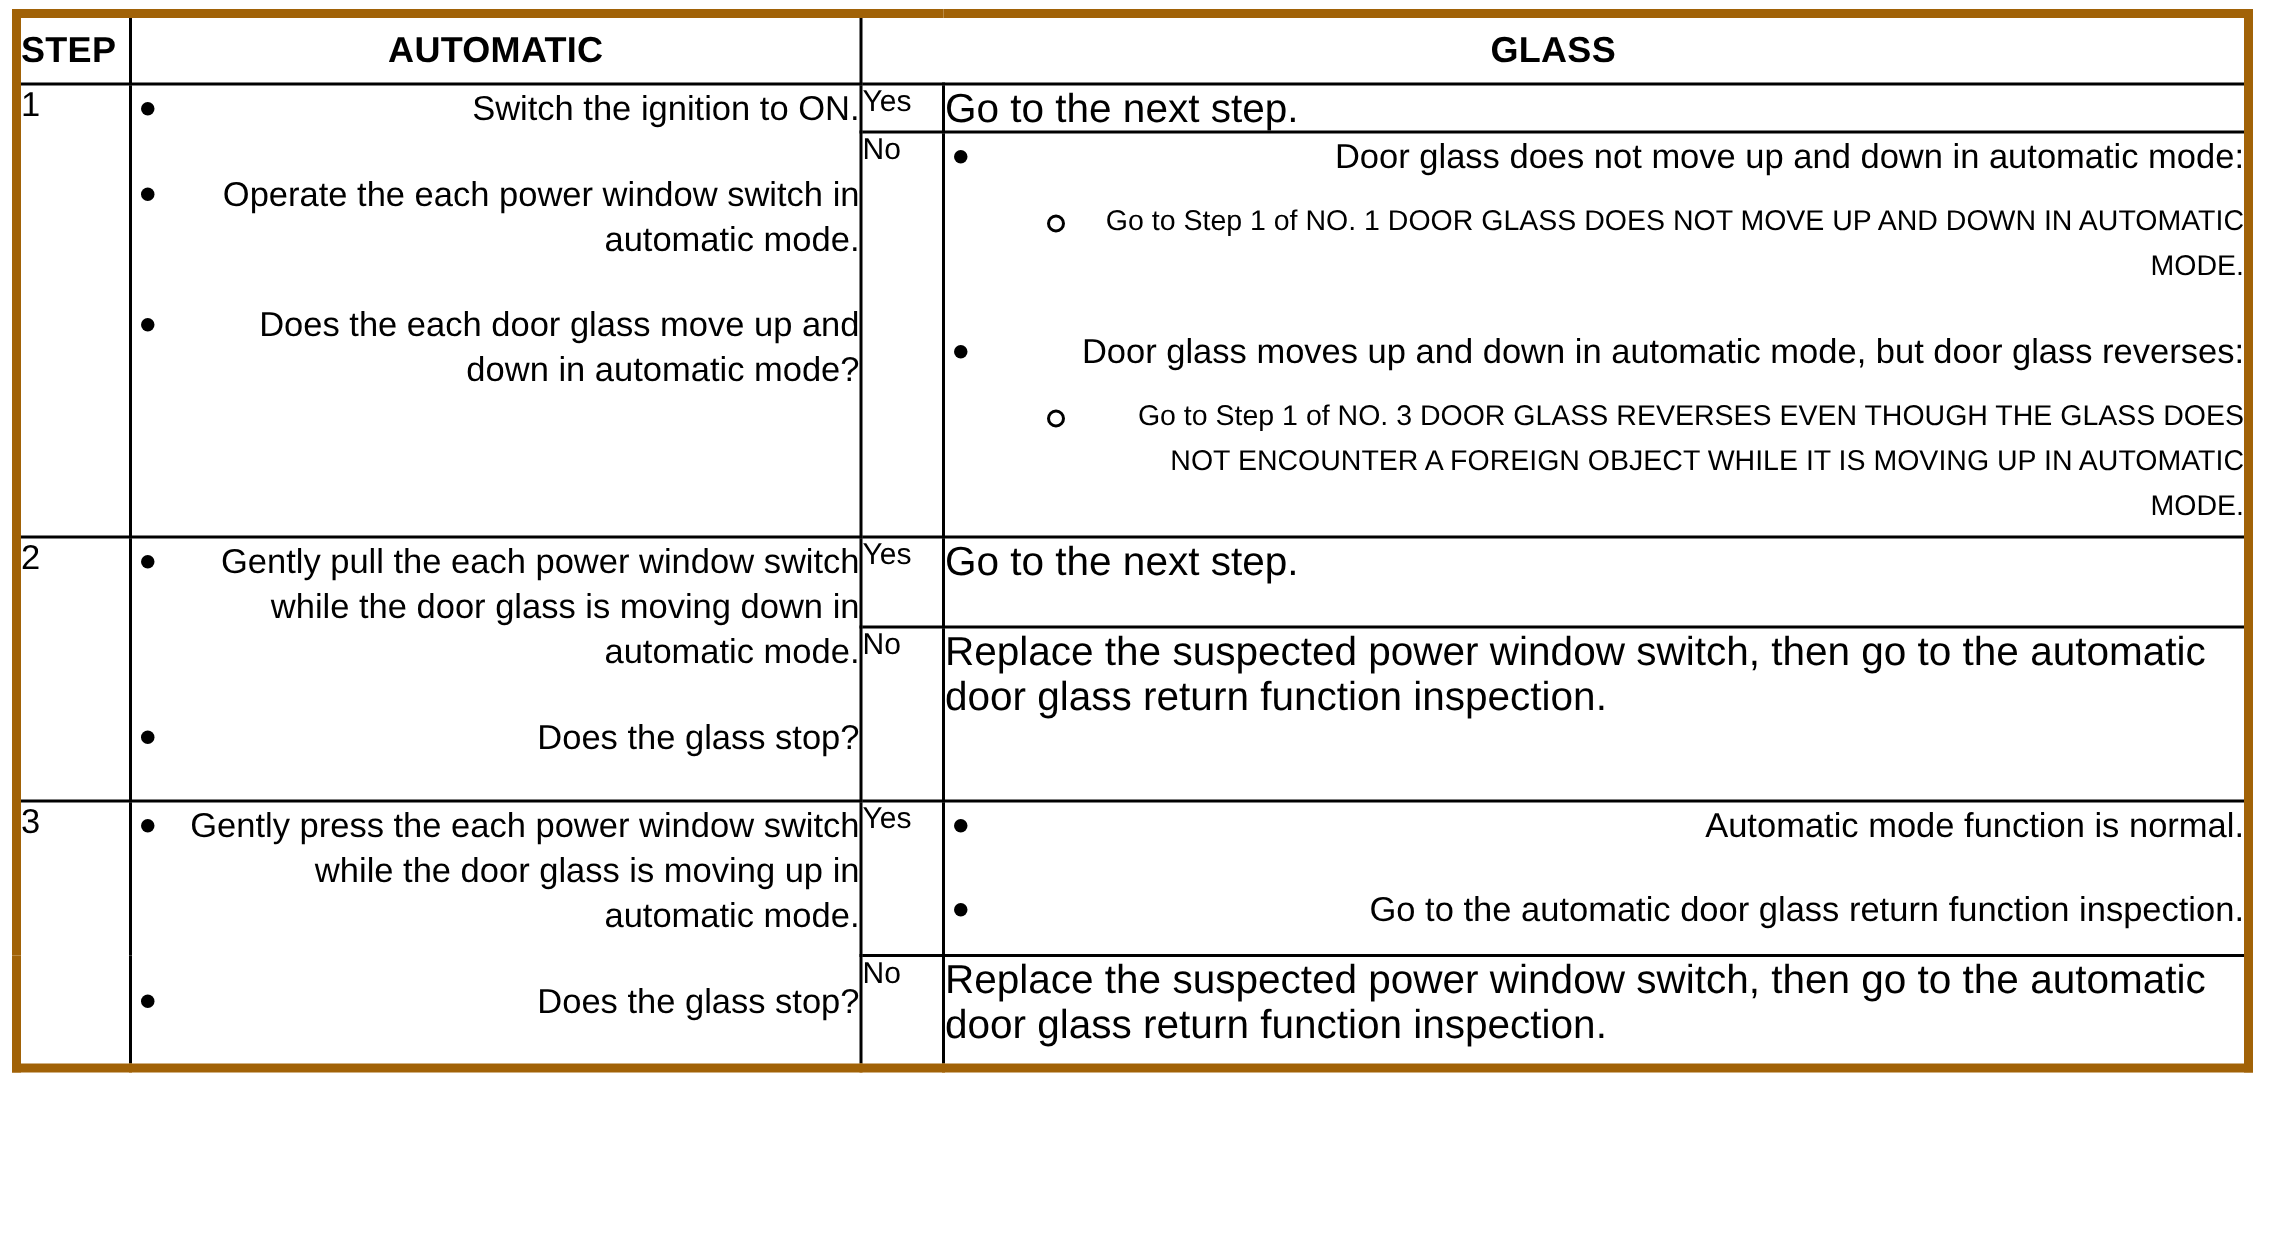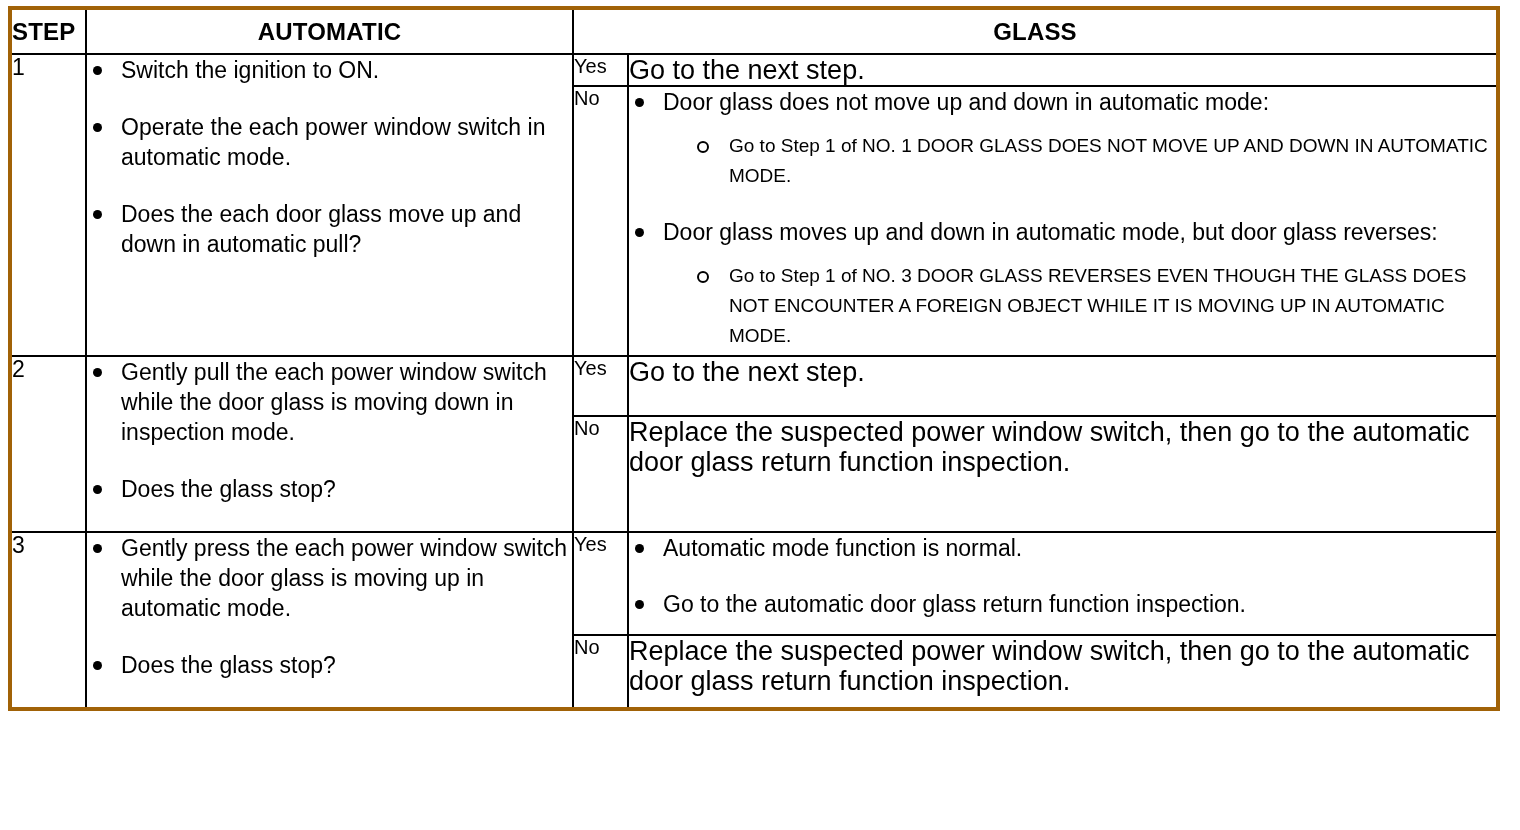--- a/index.html
+++ b/index.html
@@ -22,21 +22,21 @@
     background: #ffffff;
   }
 
   table.diag {
     position: absolute;
     left: 8px;
     top: 6px;
     width: 1326px;
     border-collapse: collapse;
     table-layout: fixed;
-    border: 4px solid #a16207;
+    border: 6px solid #a16207;
     background: #fff;
   }
 
   table.diag td,
   table.diag th {
     border: 2px solid #000;
     vertical-align: top;
     padding: 0;
     background: #fff;
   }
@@ -90,20 +90,21 @@
     list-style: none;
     margin: 0;
     padding: 0;
   }
   ul.b1 > li {
     position: relative;
     padding-left: 34px;
     margin: 0 0 26px 0;
     font-size: 23px;
     line-height: 30px;
+    text-align: right;
   }
   ul.b1 > li:last-child { margin-bottom: 0; }
   ul.b1 > li::before {
     content: "";
     position: absolute;
     left: 6px;
     top: 11px;
     width: 9px;
     height: 9px;
     border-radius: 50%;
@@ -162,21 +163,21 @@
       <td class="hd hd-action" colspan="2">GLASS</td>
     </tr>
 
     <tr>
       <td rowspan="2" class="stepnum">1</td>
 
       <td rowspan="2" class="insp-cell">
         <ul class="b1">
           <li>Switch the ignition to ON.</li>
           <li>Operate the each power window switch in automatic mode.</li>
-          <li>Does the each door glass move up and down in automatic pull?</li>
+          <li>Does the each door glass move up and down in automatic mode?</li>
         </ul>
       </td>
 
       <td class="yn">Yes</td>
 
       <td class="txt">Go to the next step.</td>
     </tr>
 
     <tr>
       <td class="yn">No</td>
@@ -197,21 +198,21 @@
           </li>
         </ul>
       </td>
     </tr>
 
     <tr>
       <td rowspan="2" class="stepnum">2</td>
 
       <td rowspan="2" class="insp-cell">
         <ul class="b1">
-          <li>Gently pull the each power window switch while the door glass is moving down in inspection mode.</li>
+          <li>Gently pull the each power window switch while the door glass is moving down in automatic mode.</li>
           <li>Does the glass stop?</li>
         </ul>
       </td>
 
       <td class="yn">Yes</td>
 
       <td class="txt">Go to the next step.</td>
     </tr>
 
     <tr>

